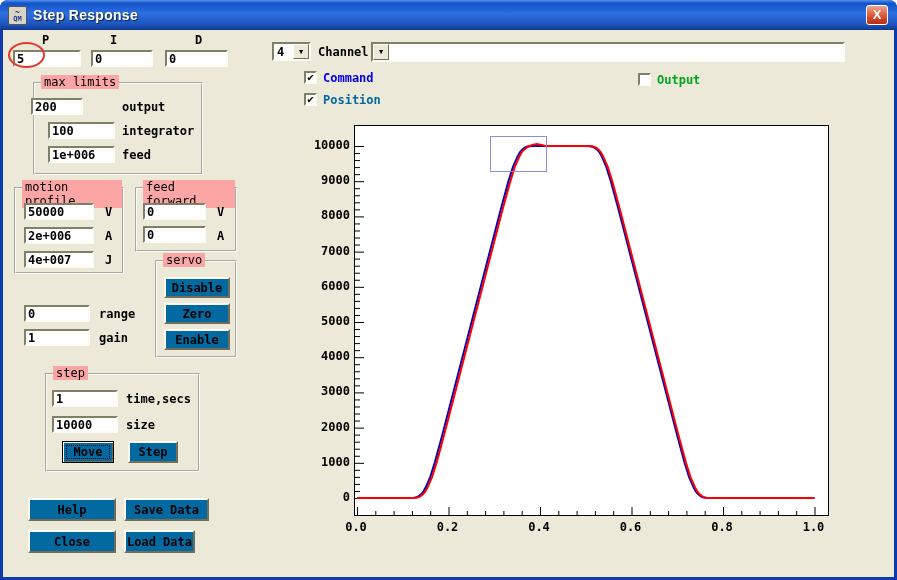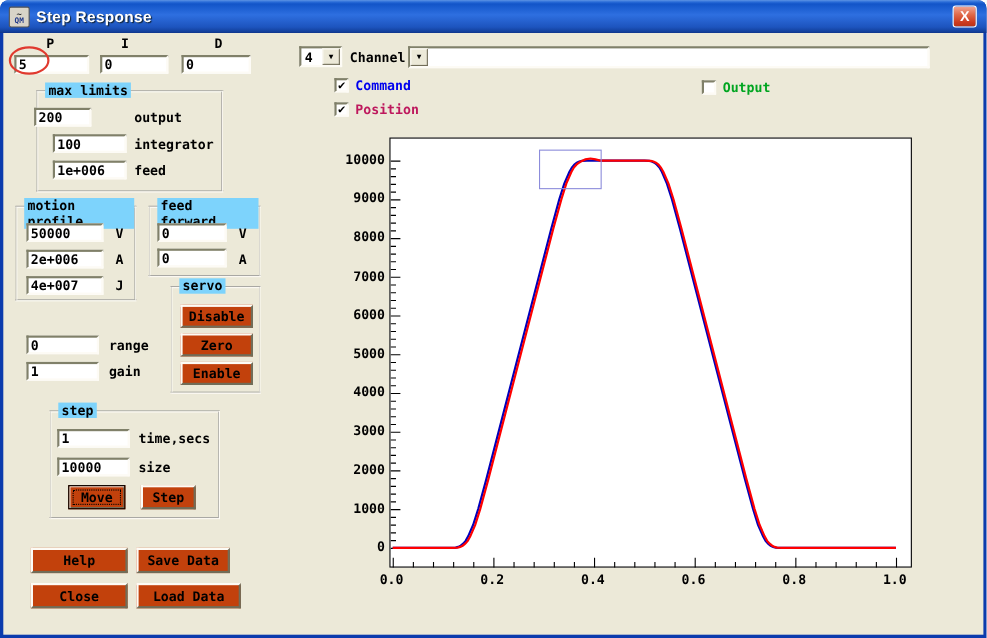--- a/index.html
+++ b/index.html
@@ -24,23 +24,23 @@
 
   .client { position:absolute; left:3px; top:30px; width:891px; height:547px; background:#ece9d8; }
 
   .abs { position:absolute; }
   .lbl { font-weight:bold; white-space:nowrap; }
   .entry { position:absolute; background:#fff; height:17px; font-family:"DejaVu Sans Mono",monospace;
     font-size:12px; font-weight:bold; padding:0 2px; outline:none;
     border-top:2px solid #808069; border-left:2px solid #808069;
     border-bottom:2px solid #fdfbf5; border-right:2px solid #fdfbf5; }
   .grp { position:absolute; border:2px groove #fdfbf5; }
-  .grp-title { position:absolute; top:-9px; left:6px; background:#7dd3fc; padding:0 3px; font-weight:bold; }
-
-  .btn { position:absolute; background:#c2410c; font-family:"DejaVu Sans Mono",monospace; font-size:12px;
+  .grp-title { position:absolute; top:-9px; left:6px; background:#fca5a5; padding:0 3px; font-weight:normal; }
+
+  .btn { position:absolute; background:#0369a1; font-family:"DejaVu Sans Mono",monospace; font-size:12px;
     font-weight:bold; text-align:center; cursor:pointer;
     border-top:2px solid #fdfbf5; border-left:2px solid #fdfbf5;
     border-bottom:2px solid #716d58; border-right:2px solid #716d58; }
   .btn-default { outline:1px dotted #000; outline-offset:-5px; border:1px solid #000;
     box-shadow:inset 1px 1px 0 #fdfbf5, inset -1px -1px 0 #716d58; }
 
   .checkbox { position:absolute; width:13px; height:13px; background:#fff; cursor:pointer;
     border-top:2px solid #808069; border-left:2px solid #808069;
     border-bottom:2px solid #fdfbf5; border-right:2px solid #fdfbf5;
     font-size:11px; line-height:9px; text-align:center; color:#000; font-weight:bold; }
@@ -60,21 +60,21 @@
   .ylabels { position:absolute; left:295px; top:125px; width:55px; height:391px; }
   .ylabels div { position:absolute; right:3px; font-weight:bold; font-size:12px; }
   .xlabels { position:absolute; left:354px; top:518px; width:475px; height:20px; }
   .xlabels div { position:absolute; transform:translateX(-50%); font-weight:bold; font-size:12px; }
   .sel-box { position:absolute; border:1px solid #8c8cdb; background:transparent; }
 
   .p-circle { position:absolute; left:8px; top:42px; width:37px; height:26px;
     border:2px solid #e03a2f; border-radius:50%; background:transparent; }
 
   .c-blue { color:#0000ee; }
-  .c-red  { color:#be185d; }
+  .c-red  { color:#0369a1; }
   .c-green{ color:#00a520; }
 </style>
 </head>
 <body>
 
 <div class="window">
   <div class="titlebar">
     <div class="app-icon">
       <span class="scribble">~</span>
       <span>QM</span>
@@ -156,21 +156,21 @@
     <input class="entry" style="left: 49px; top: 360px; width: 66px;" value="1">
     <span class="abs lbl" style="left:123px;top:362px;">time,secs</span>
     <input class="entry" style="left: 49px; top: 386px; width: 66px;" value="10000">
     <span class="abs lbl" style="left:123px;top:388px;">size</span>
     <div class="btn btn-default" style="left:59px;top:411px;width:52px;height:22px;line-height:20px;">Move</div>
     <div class="btn" style="left:125px;top:411px;width:50px;height:22px;line-height:19px;">Step</div>
 
     <div class="btn" style="left:25px;top:468px;width:88px;height:23px;line-height:20px;">Help</div>
     <div class="btn" style="left:121px;top:468px;width:85px;height:23px;line-height:20px;">Save Data</div>
     <div class="btn" style="left:25px;top:500px;width:88px;height:23px;line-height:20px;">Close</div>
-    <div class="btn" style="left:121px;top:500px;width:95px;height:23px;line-height:20px;">Load Data</div>
+    <div class="btn" style="left:121px;top:500px;width:71px;height:23px;line-height:20px;">Load Data</div>
 
     <div class="ylabels" style="top:95px;" id="ylabels">
         <div style="top: 365px;">0</div>
         <div style="top: 329.8px;">1000</div>
         <div style="top: 294.6px;">2000</div>
         <div style="top: 259.4px;">3000</div>
         <div style="top: 224.2px;">4000</div>
         <div style="top: 189px;">5000</div>
         <div style="top: 153.8px;">6000</div>
         <div style="top: 118.6px;">7000</div>

